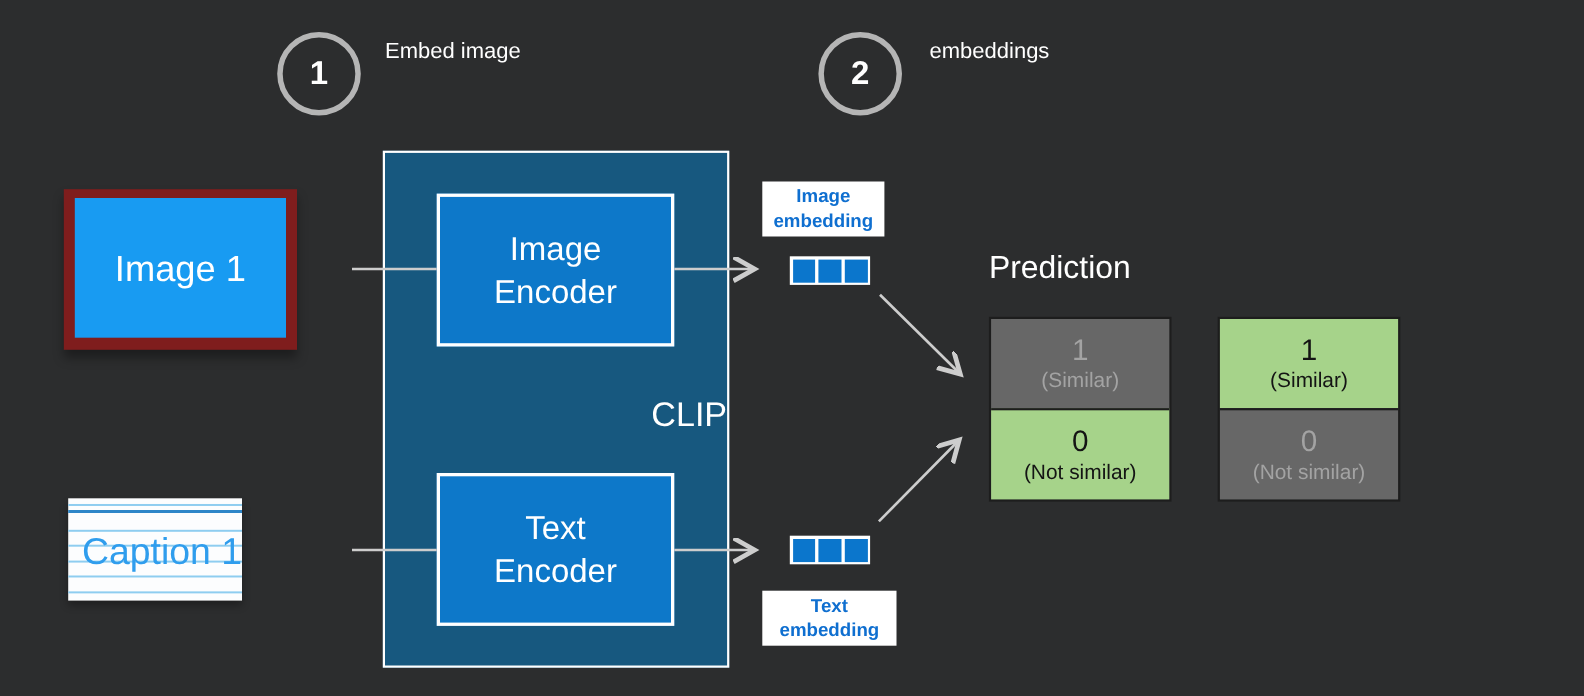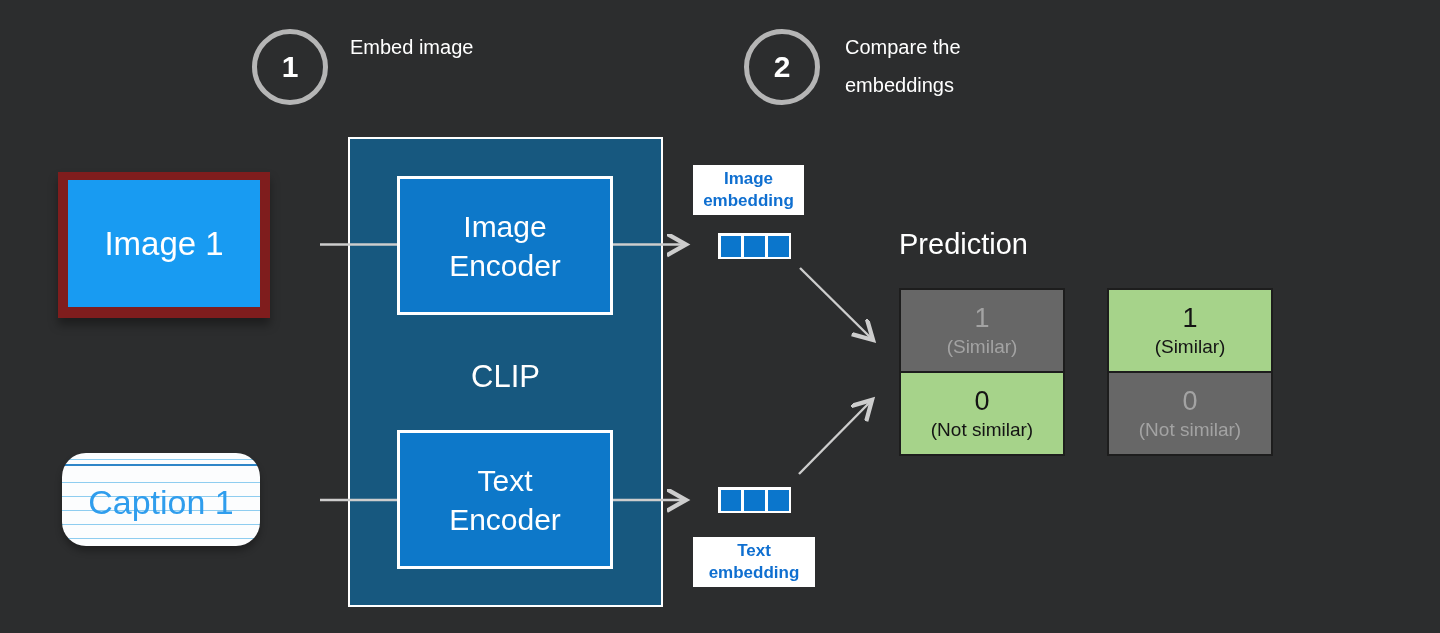--- a/index.html
+++ b/index.html
@@ -27,45 +27,45 @@
     box-shadow:0 7px 9px rgba(0,0,0,0.35);
   }
   .image-card-inner{
     width:100%;height:100%;background:var(--bright-blue,#189bf2);
     display:flex;align-items:center;justify-content:center;
     color:#fff;font-size:33px;
   }
 
   
   .caption-card{
-    position:absolute;left:62px;top:453px;width:198px;height:93px;
+    position:absolute;left:62px;top:453px;width:158px;height:93px;
     background-color:#fcfdfe;
     background-image:
       linear-gradient(to bottom, transparent 0, transparent 11px, #2e86c8 11px, #2e86c8 13px, transparent 13px),
       repeating-linear-gradient(to bottom, transparent 0, transparent 12.5px, #8ecdf0 12.5px, #8ecdf0 14px);
     background-position:0 0, 0 16px;
     box-shadow:0 5px 7px rgba(0,0,0,0.3);
-    display:flex;align-items:center;justify-content:center;border-radius:24px;
+    display:flex;align-items:center;justify-content:flex-end;
   }
   .caption-text{color:var(--caption-text-blue,#2f9ded);font-size:34px;margin-top:6px;}
 
   
   .clip-box{
     position:absolute;left:348px;top:137px;width:315px;height:470px;
     background:var(--clip-blue,#17587f);border:2px solid #fff;box-sizing:border-box;
   }
   .encoder{
     position:absolute;left:47px;width:216px;height:139px;
     background:var(--encoder-blue,#0d78c9);border:3px solid #fff;box-sizing:border-box;
     display:flex;flex-direction:column;align-items:center;justify-content:center;
     color:#fff;font-size:30px;line-height:39px;text-align:center;
   }
   .image-encoder{top:37px;}
   .text-encoder{top:291px;}
-  .clip-title{position:absolute;left:0;top:220px;width:100%;text-align:center;color:#fff;font-size:31px;}
+  .clip-title{position:absolute;left:0;top:220px;width:100%;text-align:right;color:#fff;font-size:31px;}
 
   
   .embed-label{
     position:absolute;background:#fff;color:var(--embed-text-blue,#0f6fd0);
     font-size:17px;line-height:22px;font-weight:600;text-align:center;
     display:flex;flex-direction:column;align-items:center;justify-content:center;
   }
   .image-embed-label{left:693px;top:165px;width:111px;height:50px;}
   .text-embed-label{left:693px;top:537px;width:122px;height:50px;}
   .embed-strip{
@@ -116,21 +116,20 @@
     <span>1</span>
   </div>
   <div class="step-text" style="left:350px;top:28px;">
     <div>Embed image</div>
   </div>
 
   <div class="step-circle" style="left:744px;top:29px;">
     <span>2</span>
   </div>
   <div class="step-text" style="left:845px;top:28px;">
-    <div>Compare the</div>
     <div>embeddings</div>
   </div>
 
   <div class="image-card">
     <div class="image-card-inner">
       <span>Image 1</span>
     </div>
   </div>
 
   <div class="caption-card">

